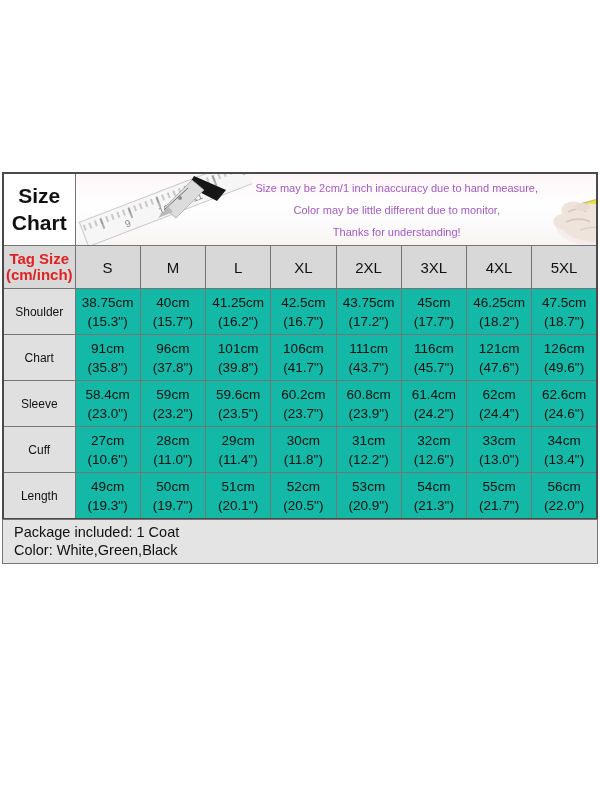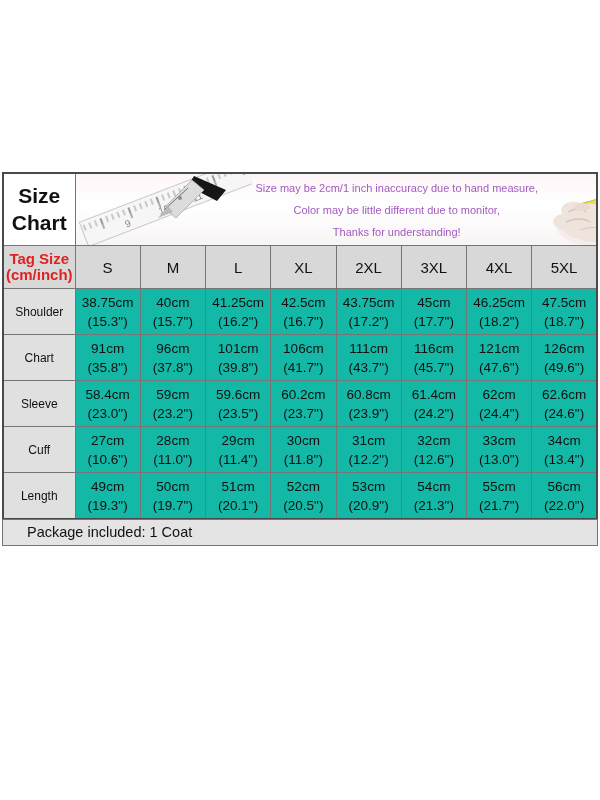--- a/index.html
+++ b/index.html
@@ -20,21 +20,21 @@
   .notice div{white-space:nowrap;}
 
   tr.header-row td{background:var(--header-gray);height:42px;font-size:15px;}
   td.corner-cell{color:var(--tag-red);font-size:14px;line-height:16px;font-weight:bold;}
   td.row-label{background:var(--label-gray);font-size:12px;height:45px;}
   td.v{font-size:13.5px;line-height:19px;background:#14b8a6;}
   td.v span{display:block;}
 
   .info-block{border:1px solid var(--border-gray);border-top:1px solid var(--border-gray);
     margin-top:-1px;background:var(--info-gray);font-size:14.5px;line-height:18px;
-    padding:3px 4px 4px 24px;text-align:left;}
+    padding:3px 4px 4px 11px;text-align:left;}
   .info-block div{white-space:nowrap;}
 </style>
 </head>
 <body>
 
 <div class="content">
   <table class="size-table">
     <colgroup>
         <col style="width:72px">
         <col>
@@ -294,14 +294,15 @@
       <td class="v">
             <span>56cm</span>
             <span>(22.0")</span>
           </td>
     </tr>
   </tbody>
     </table>
 
   <div class="info-block">
     <div>Package included: 1 Coat</div>
+    <div>Color: White,Green,Black</div>
   </div>
 </div>
 
 </body></html>

